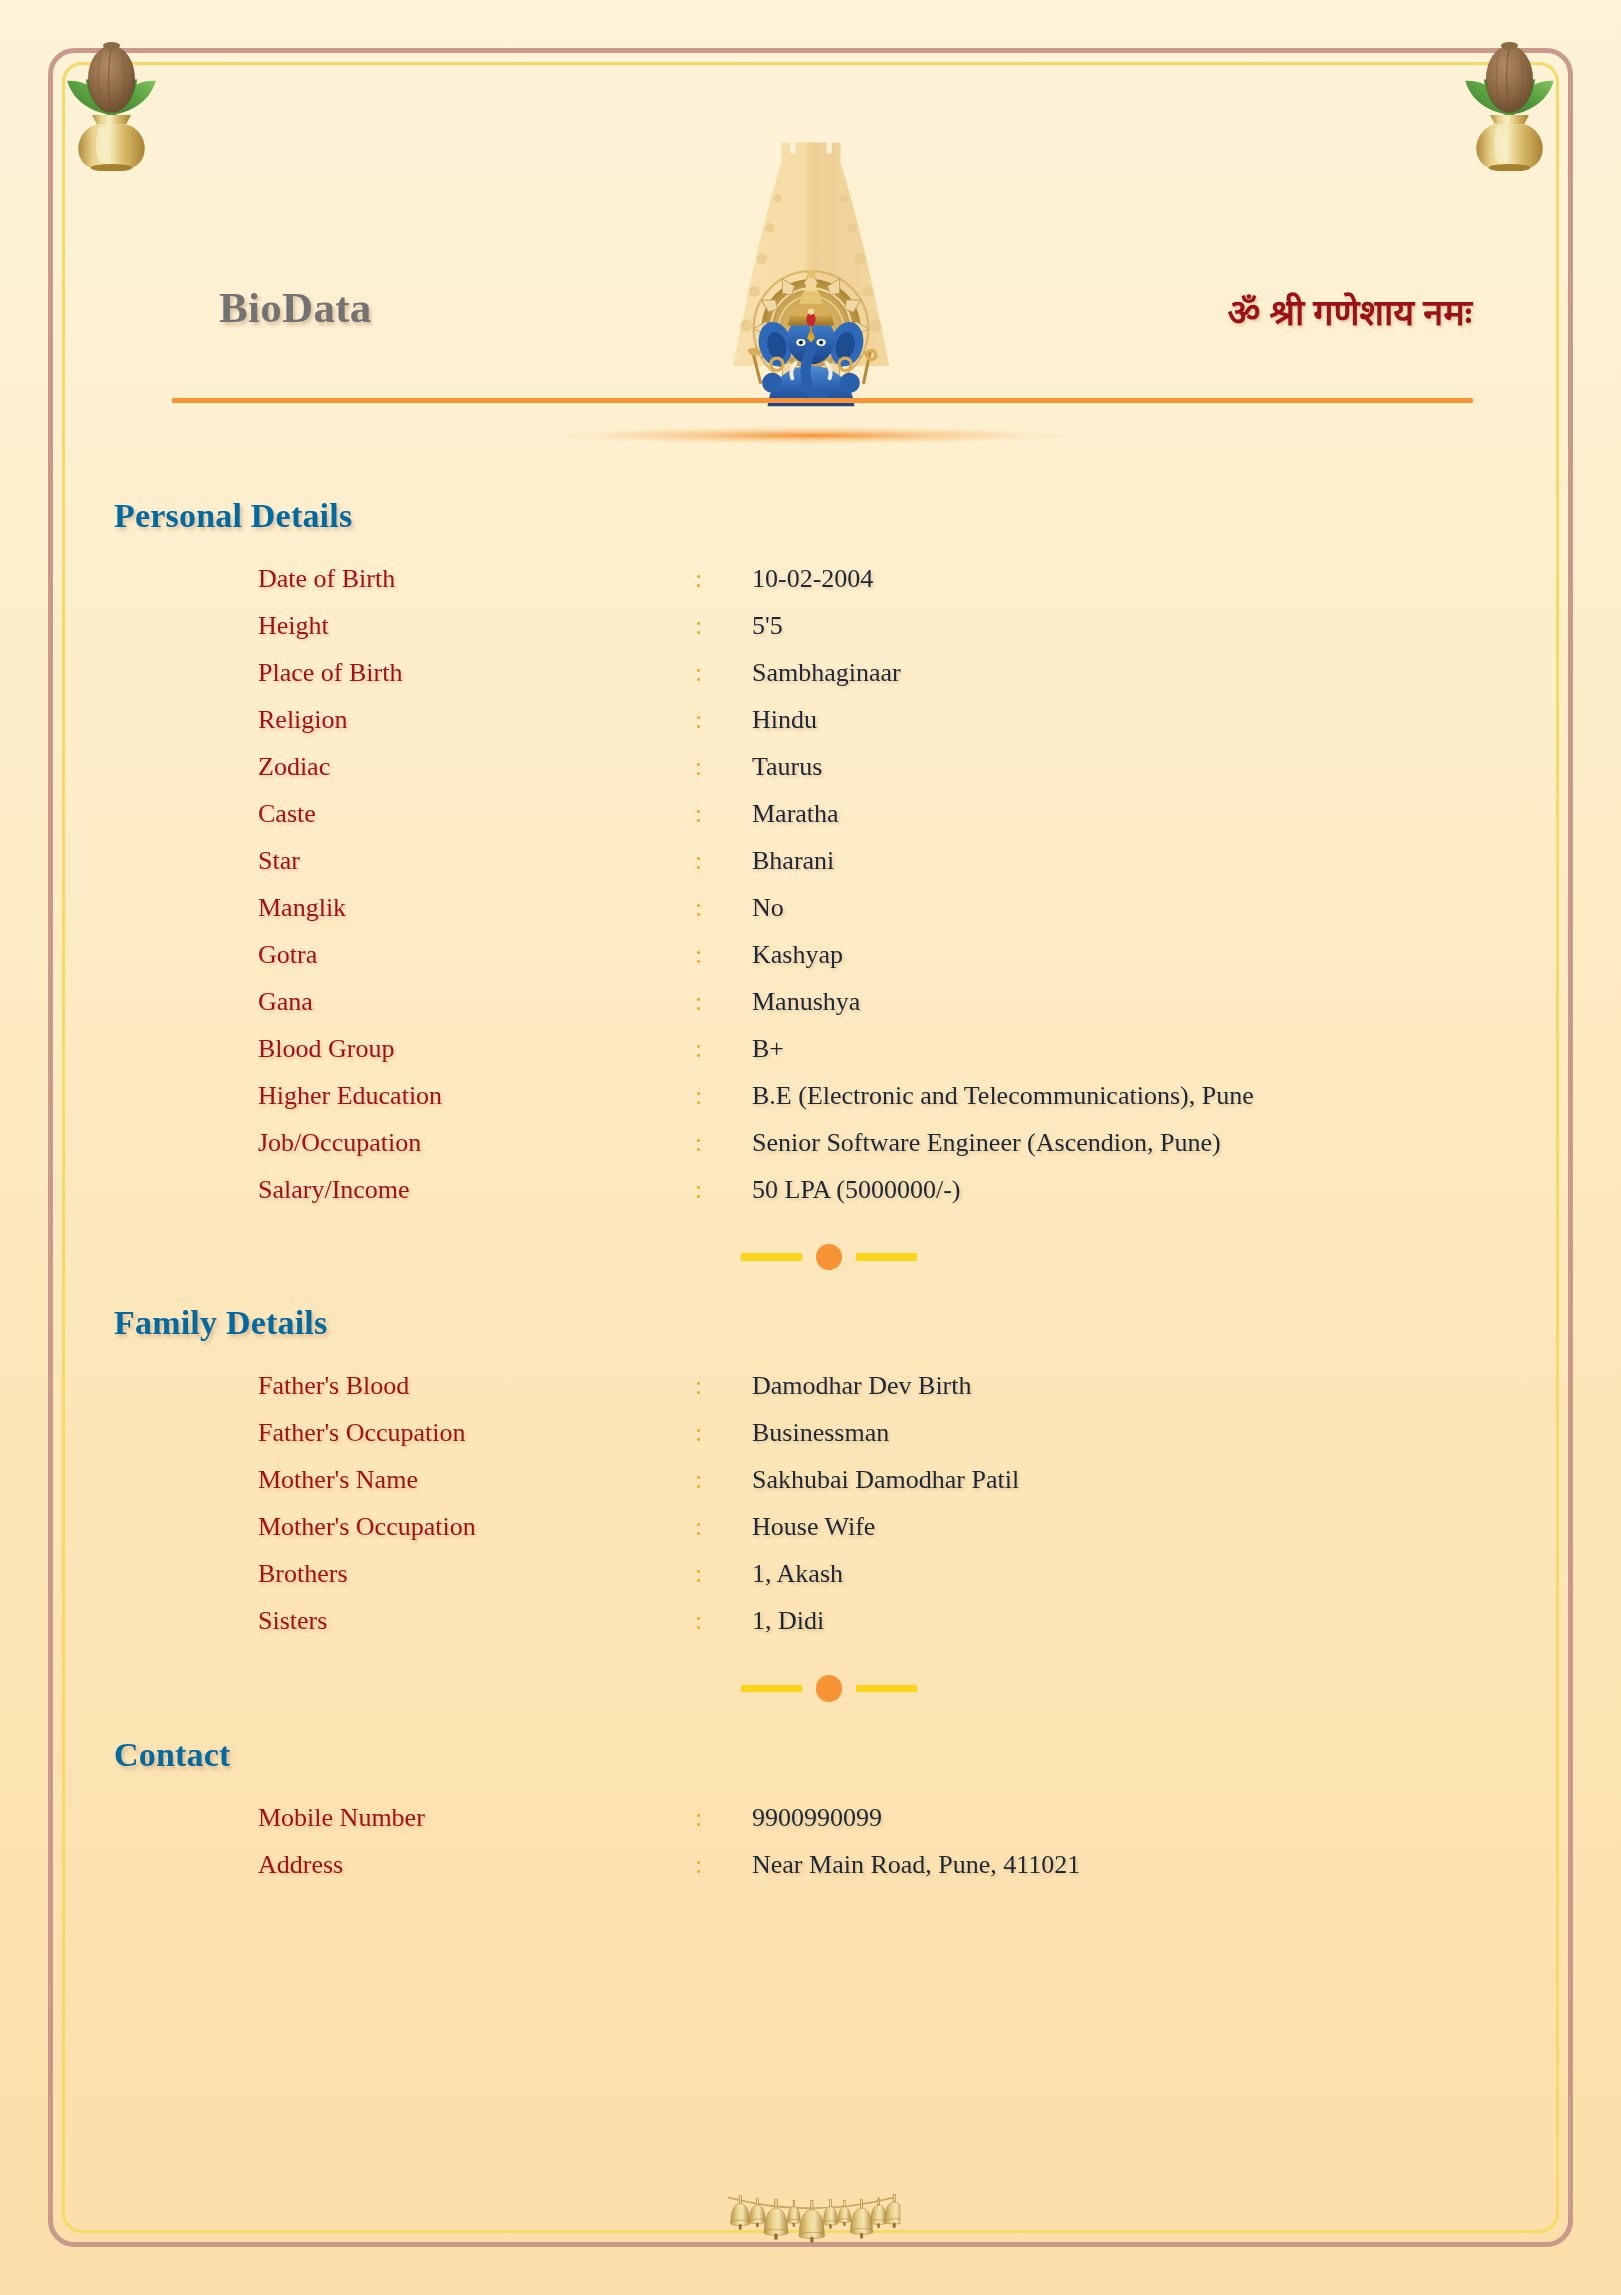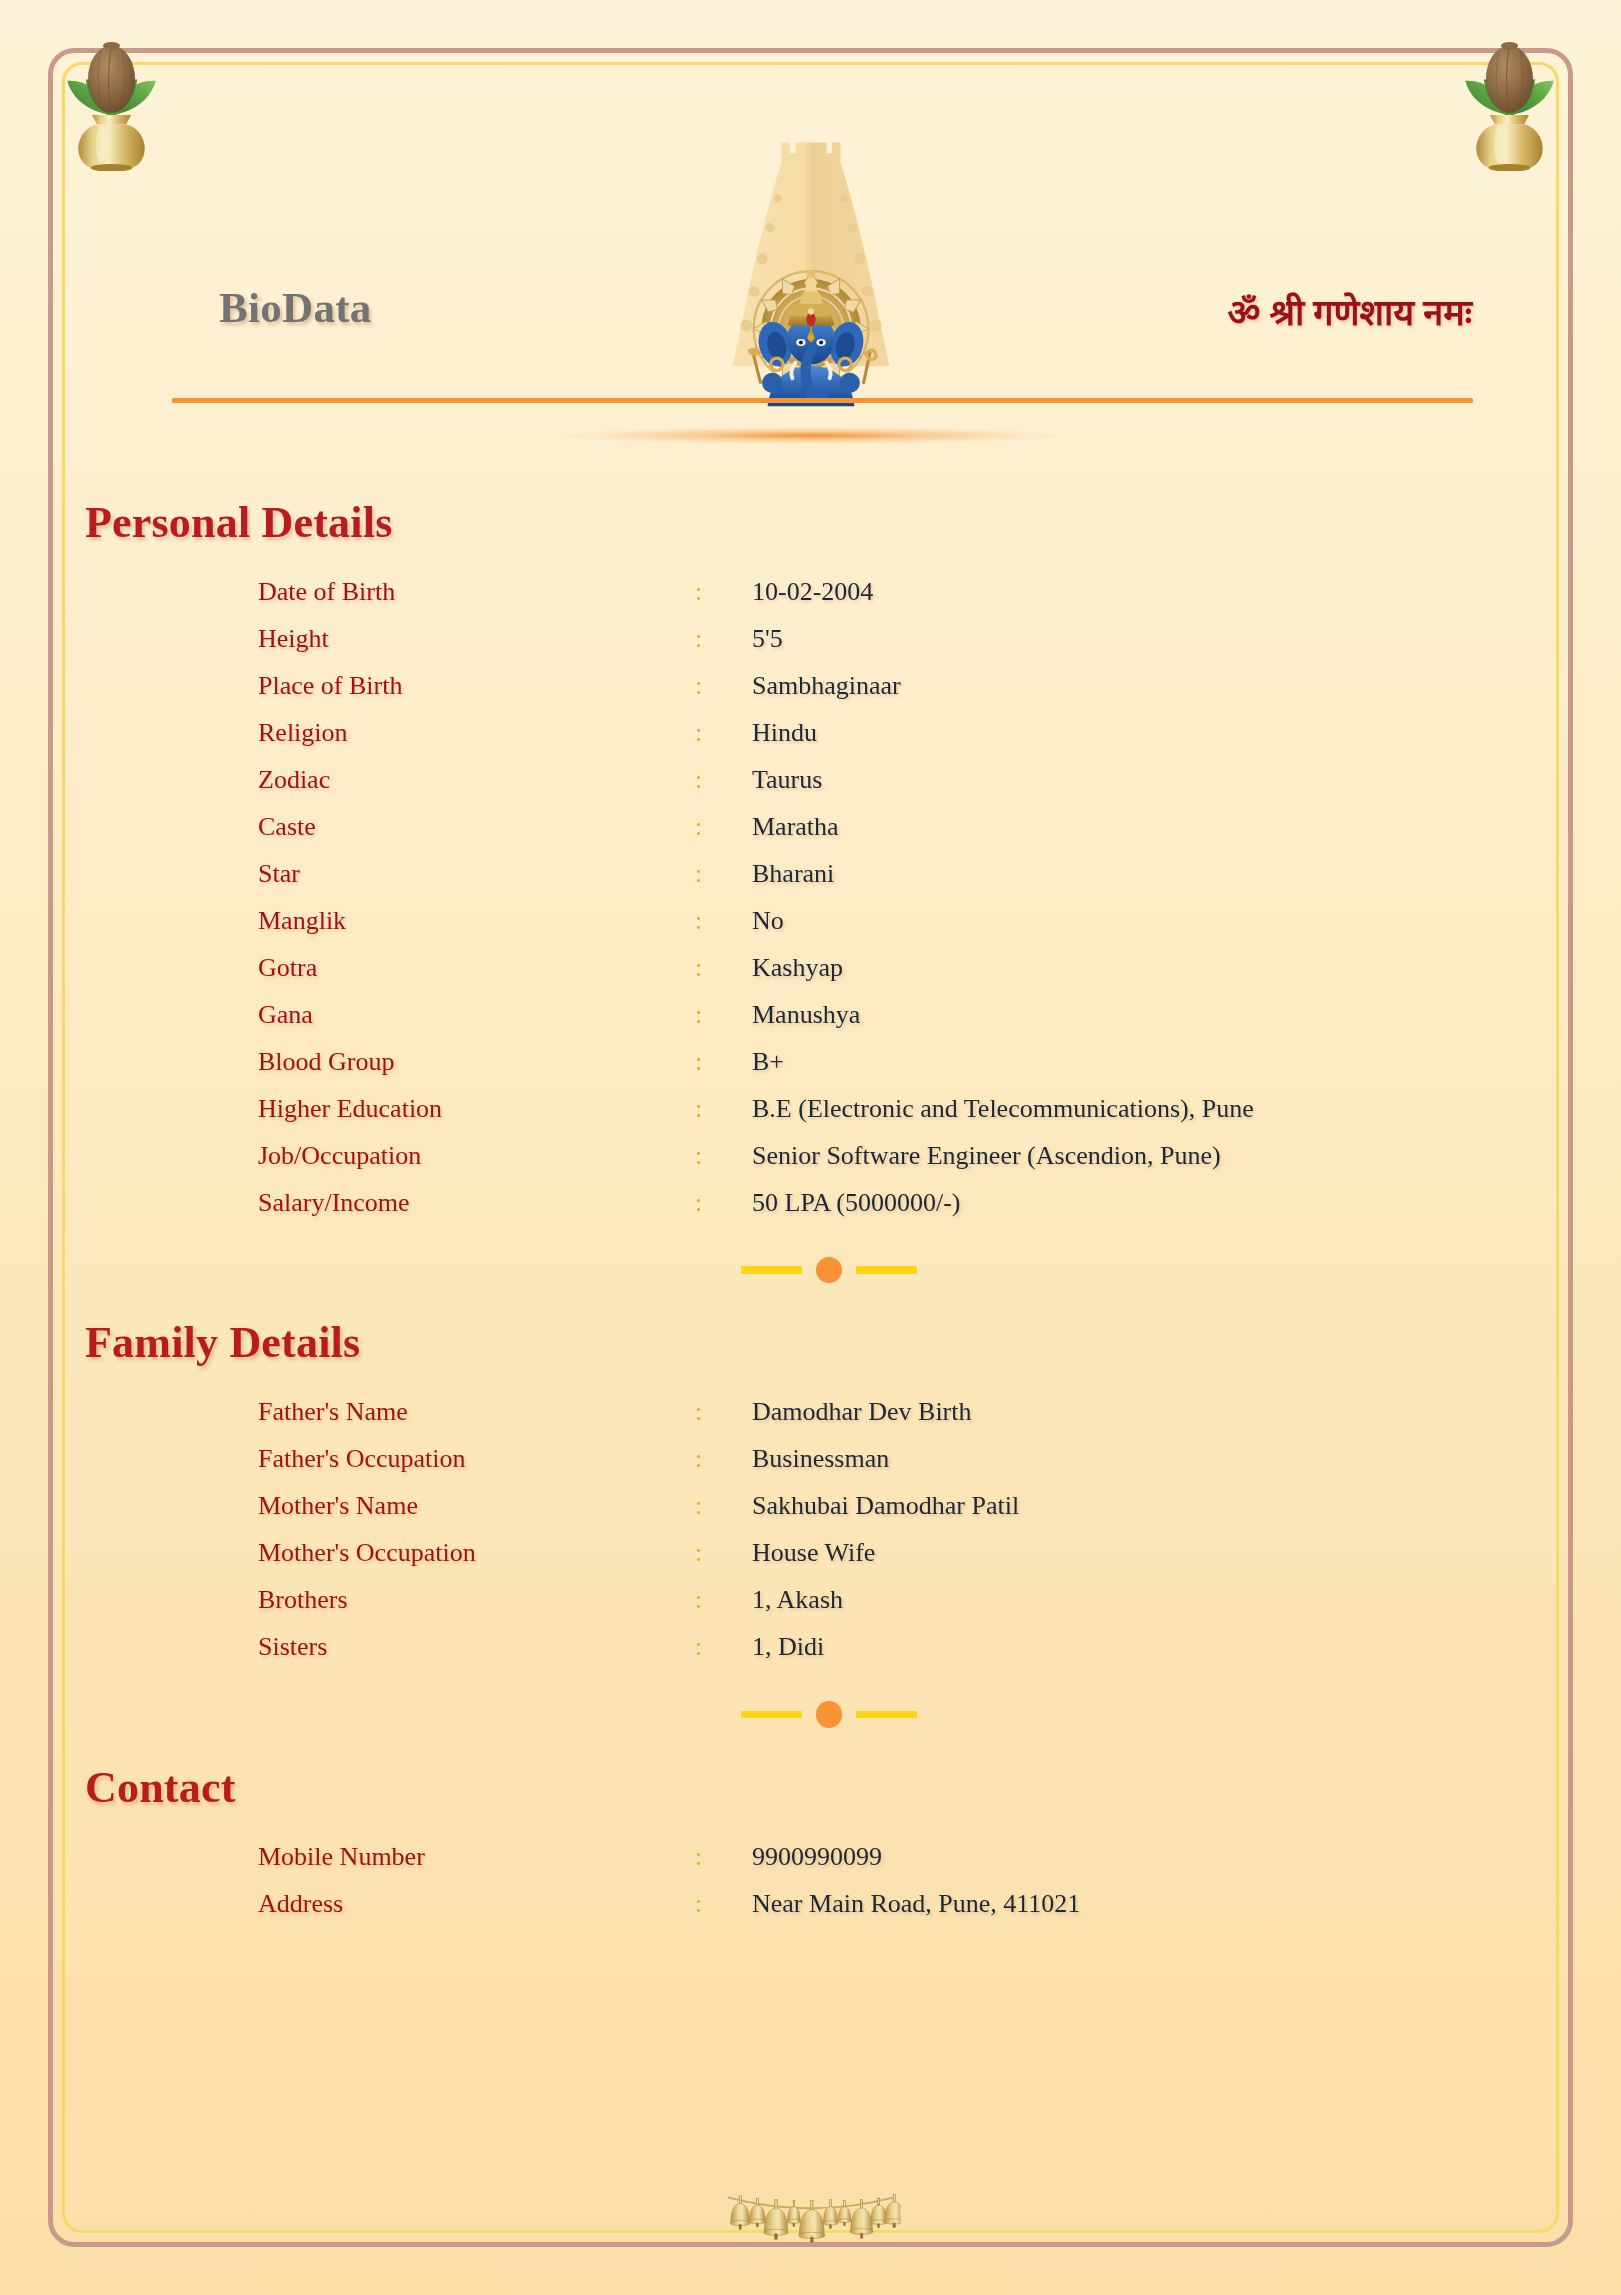--- a/index.html
+++ b/index.html
@@ -104,24 +104,24 @@
   }
 
   
   .content{
     position:absolute;
     left:0; right:0; top:497px;
   }
   .section{ margin-bottom:0; }
 
   .section-title{
-    font-size:44px;
+    font-size:34px;
     font-weight:bold;
-    color:#b91c1c;
-    margin-left:85px;
+    color:#0369a1;
+    margin-left:114px;
     margin-bottom:20px;
     text-shadow:2.3px 3.1px 3.9px rgba(150,90,60,.3);
     letter-spacing:0.2px;
   }
 
   table.rows{
     border-collapse:collapse;
     margin-left:258px;
   }
   table.rows td{
@@ -480,21 +480,21 @@
     <span class="bar"></span>
     <span class="dot"></span>
     <span class="bar"></span>
   </div>
 
   <div class="section">
     <div class="section-title">Family Details</div>
     <table class="rows">
         <tbody>
       <tr>
-        <td class="label">Father's Name</td>
+        <td class="label">Father's Blood</td>
         <td class="colon">:</td>
         <td class="value">Damodhar Dev Birth</td>
       </tr>
       <tr>
         <td class="label">Father's Occupation</td>
         <td class="colon">:</td>
         <td class="value">Businessman</td>
       </tr>
       <tr>
         <td class="label">Mother's Name</td>

